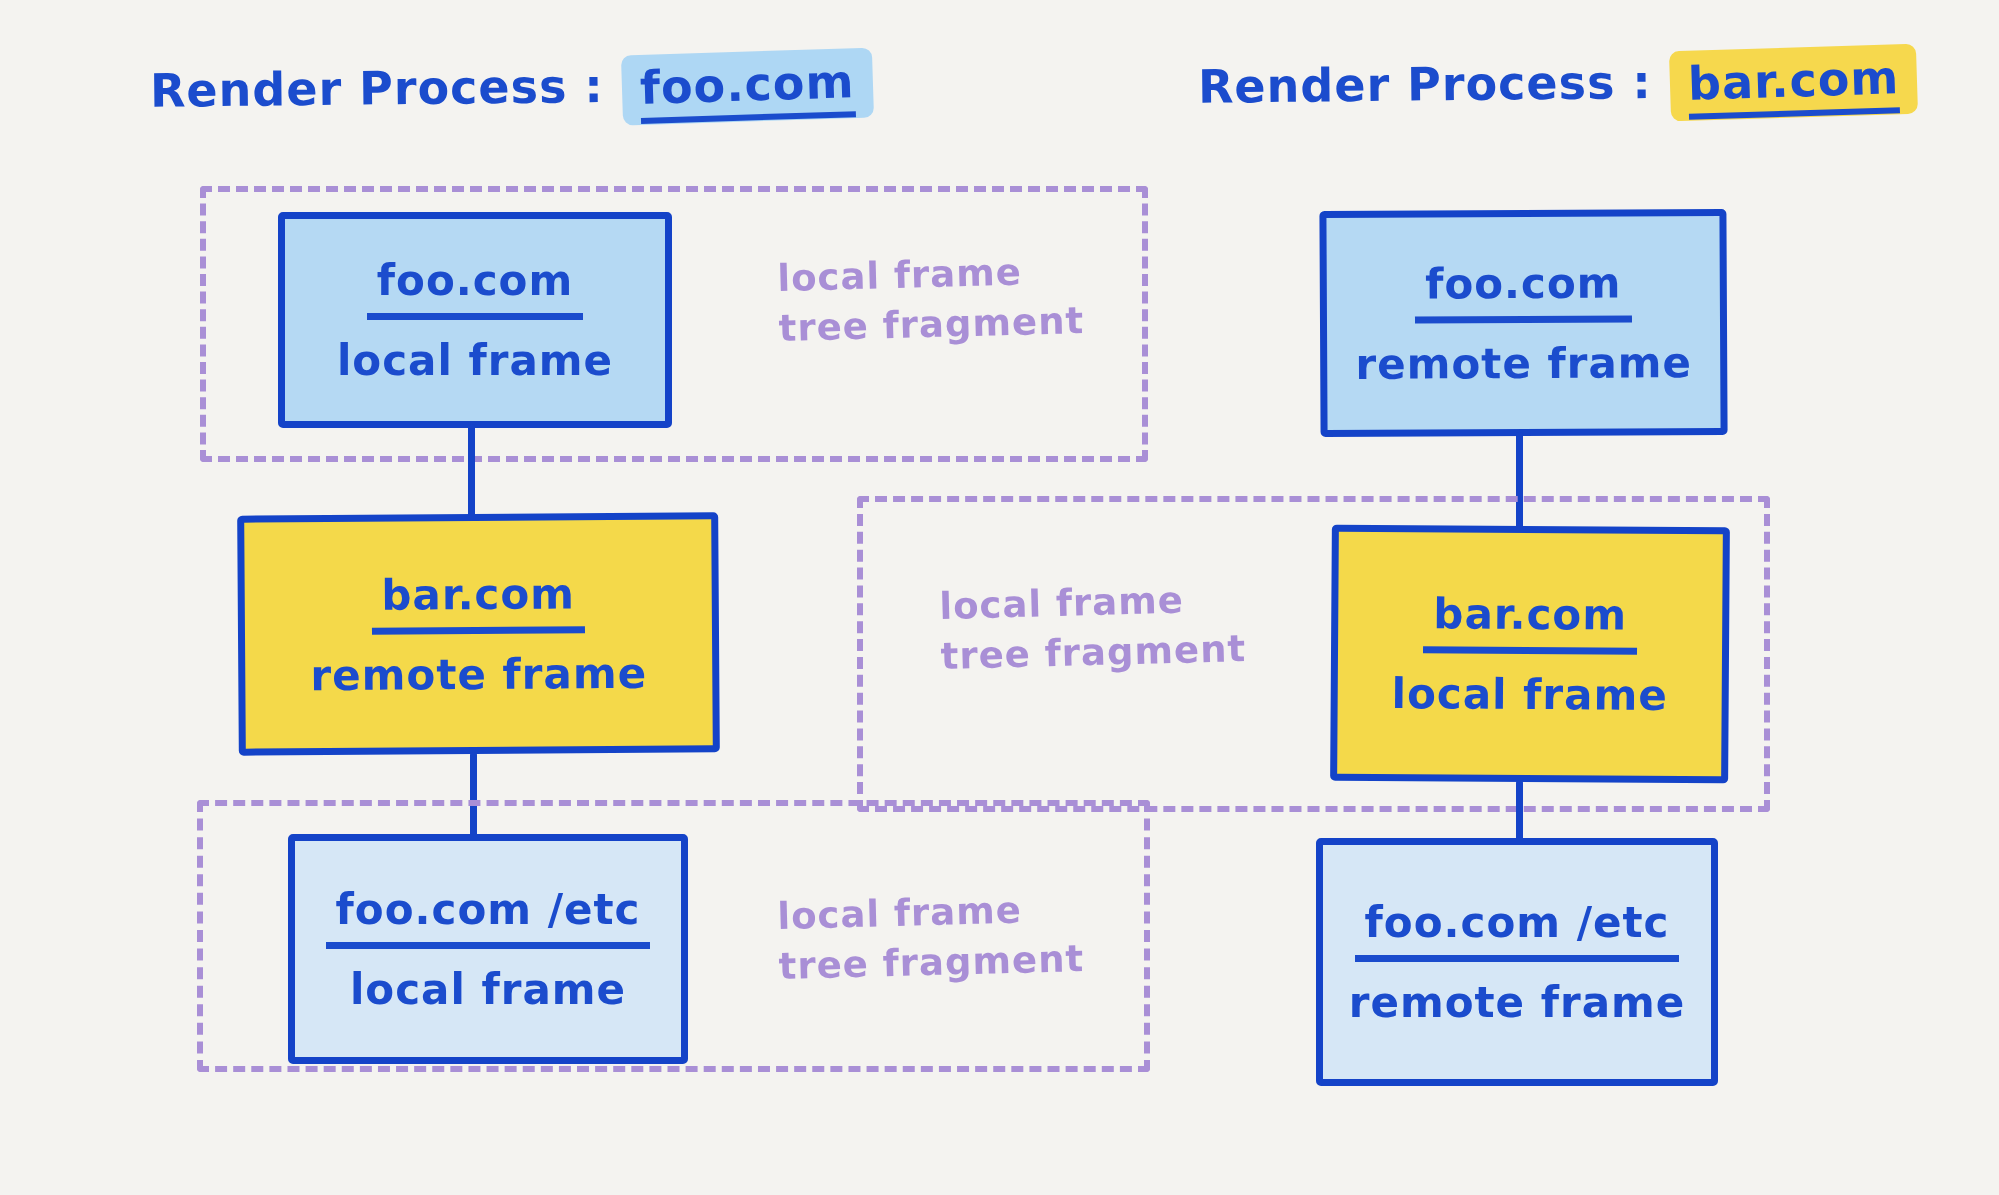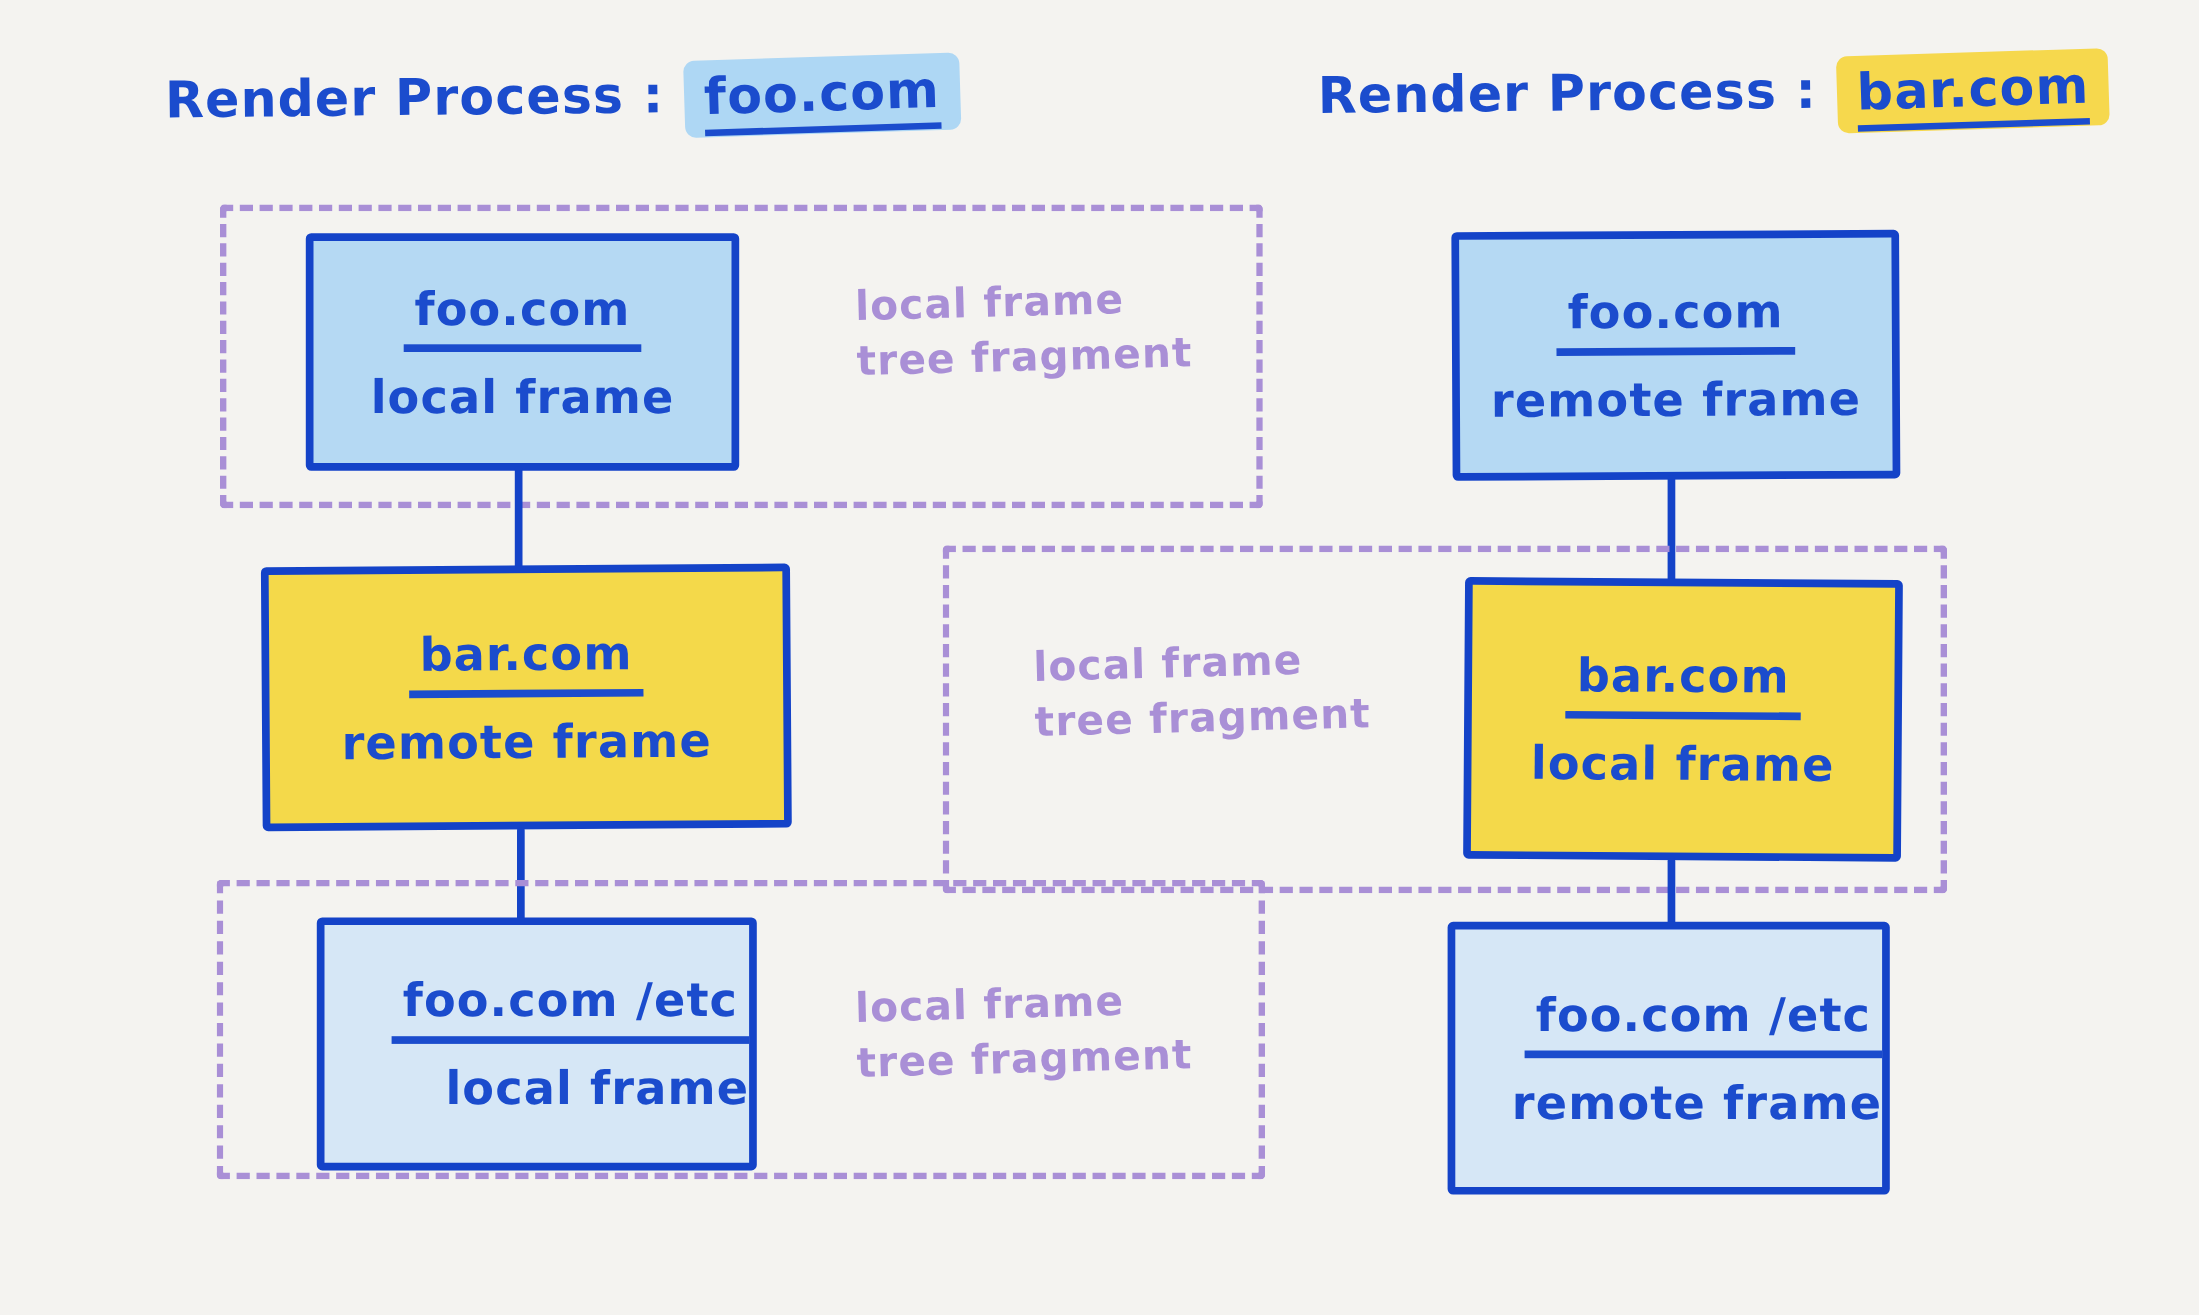--- a/index.html
+++ b/index.html
@@ -46,21 +46,21 @@
   
   .node{
     position:absolute;border:7px solid var(--border-blue);border-radius:5px;
     display:flex;flex-direction:column;align-items:center;justify-content:center;
     gap:16px;color:var(--ink-blue);font-weight:bold;text-align:center;
   }
   .node .domain{font-size:42px;letter-spacing:1px;}
   .node .domain .u{display:inline-block;border-bottom:7px solid var(--ink-blue);padding:0 10px 8px 10px;}
   .node .kind{font-size:42px;letter-spacing:1px;}
   .node.blue{background:var(--fill-light-blue);}
-  .node.pale{background:var(--fill-pale-blue);align-items:flex-end;}
+  .node.pale{background:var(--fill-pale-blue);}
   .node.yellow{background:var(--fill-yellow);}
 
   
   .connector{position:absolute;width:7px;background:var(--border-blue);border-radius:3px;}
 </style>
 </head>
 <body>
 
 <div id="canvas">
 

